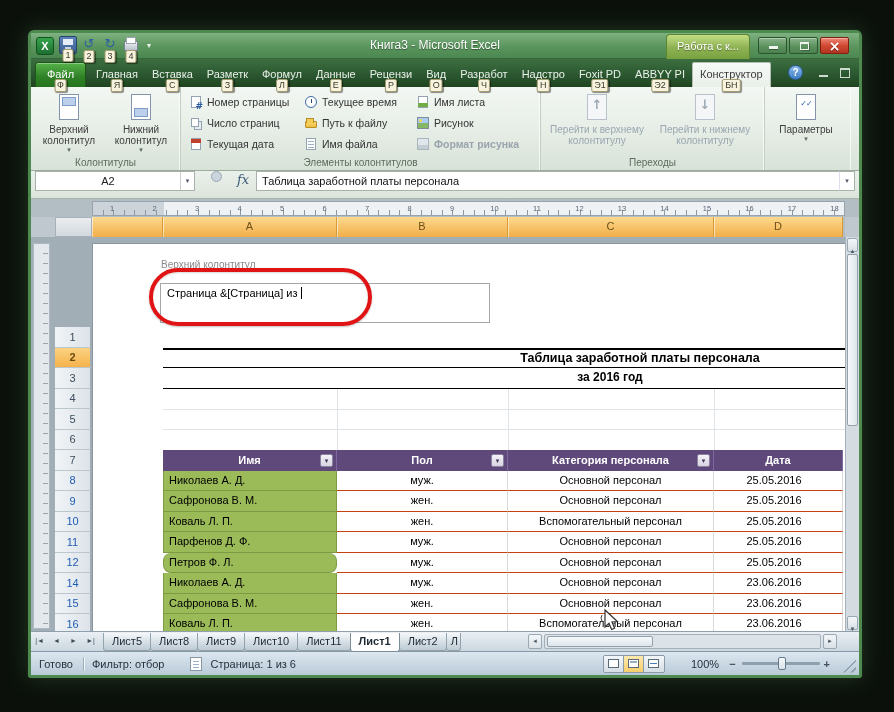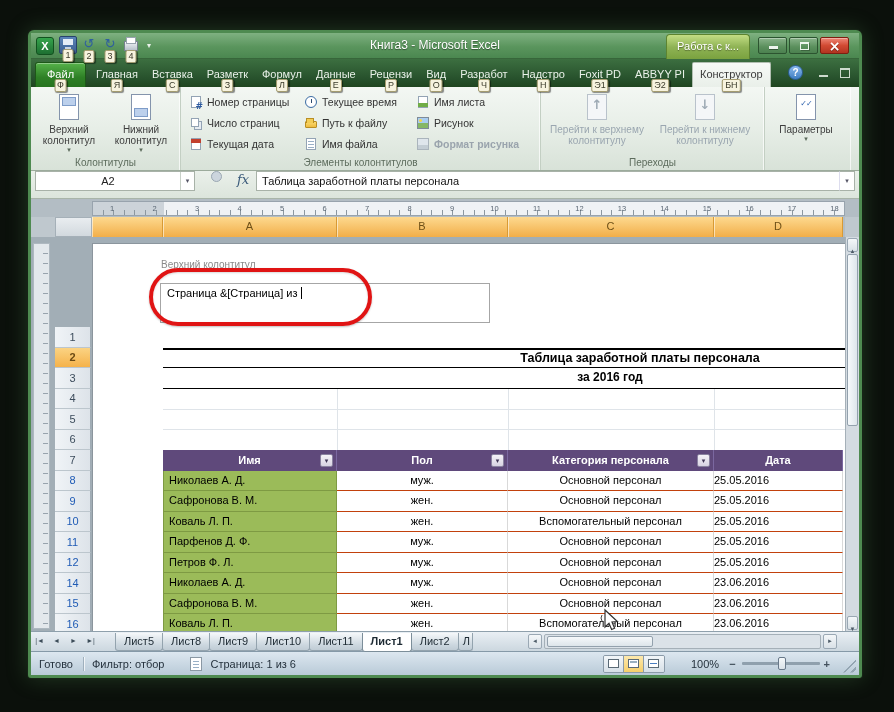--- a/index.html
+++ b/index.html
@@ -156,38 +156,38 @@
         linear-gradient(#dfe4e9,#dfe4e9) 551px 0/1px 100% no-repeat,
         repeating-linear-gradient(to bottom,transparent 0 19.5px,#dfe4e9 19.5px 20.5px);}
   .t-hcell{background:#5f497b;color:#fff;font-weight:bold;font-size:11px;line-height:20px;text-align:center;
            border-right:1px solid #7b68a0;overflow:hidden;white-space:nowrap;}
   .t-filter{background:linear-gradient(#f5f2f8,#d8d3e2);border:1px solid #8a82a0;border-radius:2px;}
   .t-filter-arrow{display:block;font-size:7px;line-height:11px;text-align:center;color:#3f3655;}
   .t-cell{font-size:11px;line-height:19px;background:#fff;border-bottom:1px solid #c2410c;border-right:1px solid #d9d9d9;
           color:#000;overflow:hidden;white-space:nowrap;}
   .t-cell.name{background:#9bbb59;border-color:#7e9a43;border-left:1px solid #7e9a43;padding-left:5px;}
   .t-cell.center{text-align:center;}
-  .t-cell.right{text-align:left;padding-right:8px;}
+  .t-cell.right{text-align:center;padding-right:8px;}
   .cursor-svg{position:absolute;left:567px;top:371px;}
   .vscroll{position:absolute;right:0;top:0;width:14px;height:394px;background:#d4dbe1;border-left:1px solid #a5b0b8;z-index:5;}
   .vs-up,.vs-down{position:absolute;left:1px;right:1px;height:14px;background:linear-gradient(#f4f7f9,#d9e1e7);
       border:1px solid #9aa8b4;border-radius:2px;text-align:center;}
   .vs-up{top:1px;} .vs-down{bottom:1px;}
   .vs-up::before{content:"▲";font-size:6px;color:#4c5a66;line-height:12px;}
   .vs-down::before{content:"▼";font-size:6px;color:#4c5a66;line-height:12px;}
   .vs-thumb{position:absolute;left:1px;right:1px;top:17px;height:172px;background:linear-gradient(to right,#f6f9fb,#dde5ea);
       border:1px solid #93a1ad;border-radius:2px;}
 
   
   .tabbar{position:absolute;left:0;top:598px;right:0;height:20px;background:linear-gradient(#e9eff4,#ccd7df);
           border-top:1px solid #8fa0ac;display:flex;align-items:flex-start;}
   .snav{width:17px;height:17px;margin-top:1px;text-align:center;font-size:7px;line-height:16px;color:#3c4c58;}
   .snav.first::before{content:"|◄";} .snav.prev::before{content:"◄";}
   .snav.next::before{content:"►";} .snav.last::before{content:"►|";}
-  .stabs{display:flex;margin-left:16px;text-align:right;}
+  .stabs{display:flex;margin-left:4px;text-align:right;}
   .stab{height:18px;margin-top:1px;margin-right:-1px;padding:0 8px;font-size:11px;line-height:17px;color:#1d2a33;
         background:linear-gradient(#f5f8fa,#ccd7df 70%,#c0ccd5);border:1px solid #93a3ae;border-top:none;border-radius:0 0 3px 3px;white-space:nowrap;}
   .stab.active{background:#fff;font-weight:bold;height:19px;position:relative;z-index:2;border-color:#7c8e9a;}
   .stab.clipped{width:15px;padding:0 4px;overflow:hidden;}
   .hs-left{position:absolute;left:497px;top:2px;width:14px;height:15px;background:linear-gradient(#f4f7f9,#d9e1e7);
       border:1px solid #9aa8b4;border-radius:2px;font-size:6px;line-height:13px;text-align:center;color:#4c5a66;}
   .hs-left::before{content:"◄";}
   .hs-track{position:absolute;left:513px;top:2px;width:277px;height:15px;background:#dbe2e8;border:1px solid #a5b0b8;border-radius:2px;}
   .hs-thumb{position:absolute;left:2px;top:1px;width:106px;height:11px;background:linear-gradient(#f6f9fb,#dde5ea);
       border:1px solid #93a1ad;border-radius:2px;}
@@ -462,21 +462,21 @@
             <div class="t-cell center" style="position: absolute; left: 477px; top: 254px; width: 206px; height: 20.5px;">Основной персонал</div>
             <div class="t-cell right" style="position: absolute; left: 683px; top: 254px; width: 129px; height: 20.5px;">25.05.2016</div>
             <div class="t-cell name" style="position: absolute; left: 132px; top: 274.5px; width: 174px; height: 20.5px;">Коваль Л. П.</div>
             <div class="t-cell center" style="position: absolute; left: 306px; top: 274.5px; width: 171px; height: 20.5px;">жен.</div>
             <div class="t-cell center" style="position: absolute; left: 477px; top: 274.5px; width: 206px; height: 20.5px;">Вспомогательный персонал</div>
             <div class="t-cell right" style="position: absolute; left: 683px; top: 274.5px; width: 129px; height: 20.5px;">25.05.2016</div>
             <div class="t-cell name" style="position: absolute; left: 132px; top: 295px; width: 174px; height: 20.5px;">Парфенов Д. Ф.</div>
             <div class="t-cell center" style="position: absolute; left: 306px; top: 295px; width: 171px; height: 20.5px;">муж.</div>
             <div class="t-cell center" style="position: absolute; left: 477px; top: 295px; width: 206px; height: 20.5px;">Основной персонал</div>
             <div class="t-cell right" style="position: absolute; left: 683px; top: 295px; width: 129px; height: 20.5px;">25.05.2016</div>
-            <div class="t-cell name" style="position: absolute; left: 132px; top: 315.5px; width: 174px; height: 20.5px;">Петров Ф. Л.</div>
+            <div class="t-cell name" style="position: absolute; left: 132px; top: 315.5px; width: 174px; height: 20.5px; border-radius: 8px;">Петров Ф. Л.</div>
             <div class="t-cell center" style="position: absolute; left: 306px; top: 315.5px; width: 171px; height: 20.5px;">муж.</div>
             <div class="t-cell center" style="position: absolute; left: 477px; top: 315.5px; width: 206px; height: 20.5px;">Основной персонал</div>
             <div class="t-cell right" style="position: absolute; left: 683px; top: 315.5px; width: 129px; height: 20.5px;">25.05.2016</div>
             <div class="t-cell name" style="position: absolute; left: 132px; top: 336px; width: 174px; height: 20.5px;">Николаев А. Д.</div>
             <div class="t-cell center" style="position: absolute; left: 306px; top: 336px; width: 171px; height: 20.5px;">муж.</div>
             <div class="t-cell center" style="position: absolute; left: 477px; top: 336px; width: 206px; height: 20.5px;">Основной персонал</div>
             <div class="t-cell right" style="position: absolute; left: 683px; top: 336px; width: 129px; height: 20.5px;">23.06.2016</div>
             <div class="t-cell name" style="position: absolute; left: 132px; top: 356.5px; width: 174px; height: 20.5px;">Сафронова В. М.</div>
             <div class="t-cell center" style="position: absolute; left: 306px; top: 356.5px; width: 171px; height: 20.5px;">жен.</div>
             <div class="t-cell center" style="position: absolute; left: 477px; top: 356.5px; width: 206px; height: 20.5px;">Основной персонал</div>

